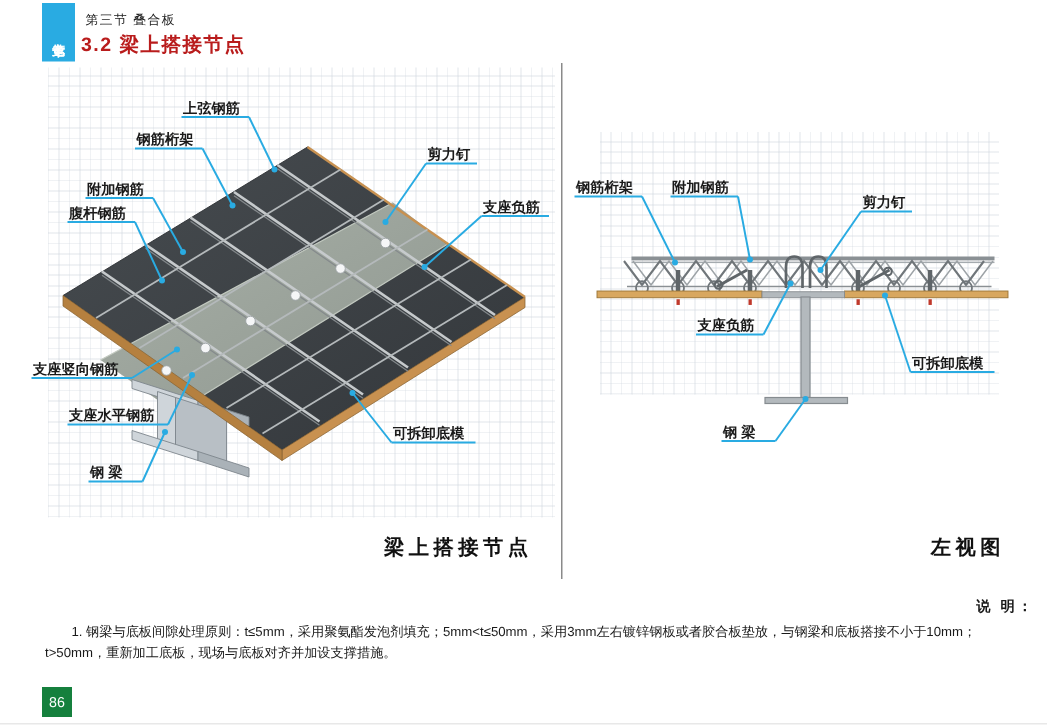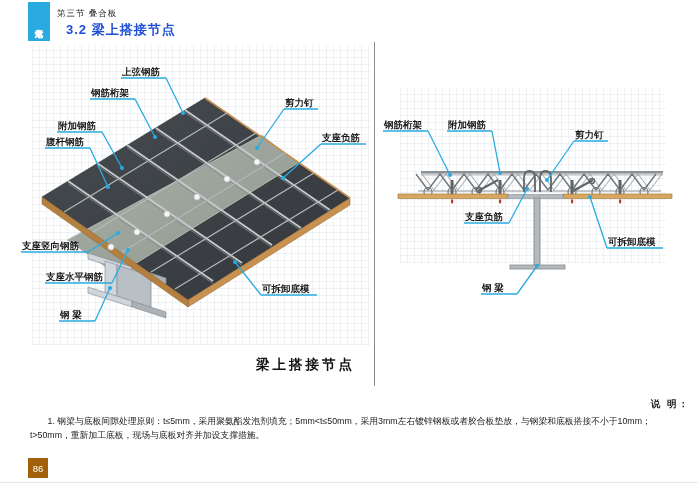--- a/index.html
+++ b/index.html
@@ -3,36 +3,36 @@
 <meta charset="utf-8">
 <style>
   html,body{margin:0;padding:0;background:#e8e8e8;}
   .page{position:relative;width:698px;height:482px;background:#ffffff;overflow:hidden;
         font-family:"Liberation Sans","DejaVu Sans",sans-serif;}
   
   .chapter-tab{position:absolute;left:28px;top:2px;width:22px;height:39px;background:#29abe2;
                color:#fff;display:flex;flex-direction:column;align-items:center;justify-content:center;
                font-size:8.5px;font-weight:700;line-height:11px;letter-spacing:0;}
   .crumb{position:absolute;left:57px;top:8px;font-size:8.5px;color:#222;letter-spacing:1px;}
-  .doc-title{position:absolute;left:66px;top:21px;font-size:13px;font-weight:700;color:#1d4ed8;letter-spacing:1px;}
+  .doc-title{position:absolute;left:54px;top:21px;font-size:13px;font-weight:700;color:#b91c1c;letter-spacing:1px;}
   
   .grid-bg{position:absolute;background-image:
       repeating-linear-gradient(0deg,rgba(205,212,220,0.30) 0 1px,transparent 1px 7px),
       repeating-linear-gradient(90deg,rgba(205,212,220,0.30) 0 1px,transparent 1px 7px);}
   .divider{position:absolute;left:374px;top:42px;width:1px;height:344px;background:#8a8a8a;}
   .fig-svg{position:absolute;}
   .caption{position:absolute;top:356px;font-size:13.5px;font-weight:700;color:#111;
            letter-spacing:3px;text-align:right;}
   .caption.left{left:95px;width:260px;}
   .caption.right{left:420px;width:250px;}
   
   .notes{position:absolute;left:30px;top:398px;width:660px;color:#1a1a1a;}
   .notes-heading{font-size:9.5px;font-weight:700;letter-spacing:2px;text-align:right;}
   .notes-item{margin-top:3px;font-size:8.8px;line-height:14px;text-indent:2em;}
-  .page-badge{position:absolute;left:28px;top:458px;width:20px;height:20px;background:#a16207;
+  .page-badge{position:absolute;left:28px;top:458px;width:20px;height:20px;background:#15803d;
               color:#fff;font-size:9.5px;display:flex;align-items:center;justify-content:center;}
   
   text.lbl{font-family:"Liberation Sans","DejaVu Sans",sans-serif;font-size:9.5px;font-weight:700;fill:#1a1a1a;}
 </style>
 </head>
 <body>
 
 <div class="page">
 
   <div class="chapter-tab">
@@ -246,20 +246,21 @@
       <text class="lbl" x="6" y="20">钢筋桁架</text>
       <text class="lbl" x="70" y="20">附加钢筋</text>
       <text class="lbl" x="197" y="30">剪力钉</text>
       <text class="lbl" x="87" y="112">支座负筋</text>
       <text class="lbl" x="230" y="137">可拆卸底模</text>
       <text class="lbl" x="104" y="183">钢 梁</text>
     </g>
   </svg>
 
   <div class="caption left">梁上搭接节点</div>
+  <div class="caption right">左视图</div>
 
   <div class="notes">
     <div class="notes-heading">说 明：</div>
     <div class="notes-item">1. 钢梁与底板间隙处理原则：t≤5mm，采用聚氨酯发泡剂填充；5mm&lt;t≤50mm，采用3mm左右镀锌钢板或者胶合板垫放，与钢梁和底板搭接不小于10mm；t&gt;50mm，重新加工底板，现场与底板对齐并加设支撑措施。</div>
   </div>
 
   <div class="page-badge">86</div>
 
 </div>
 

